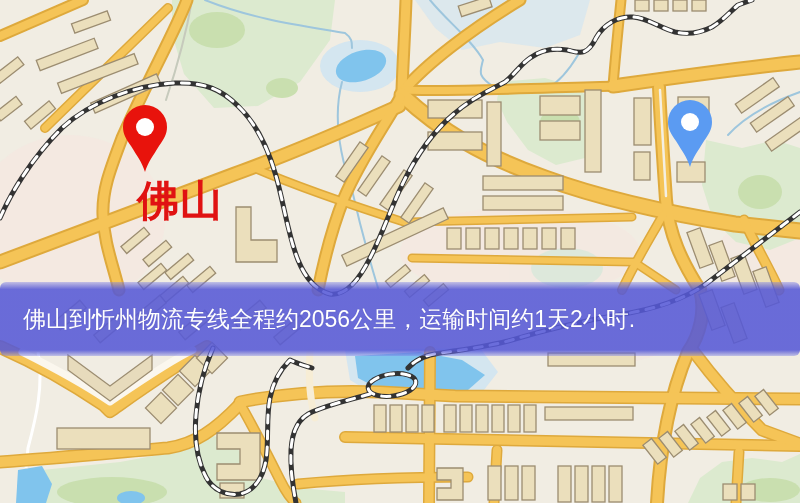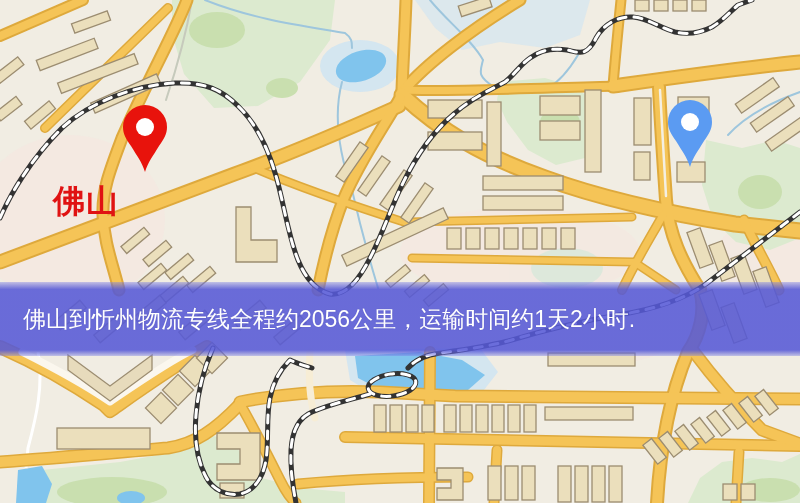--- a/index.html
+++ b/index.html
@@ -6,34 +6,34 @@
   #stage{
     position:relative;width:800px;height:503px;overflow:hidden;
     font-family:"Liberation Sans","DejaVu Sans",sans-serif;
     background:#f1ede3;
   }
   #map-svg{position:absolute;left:0;top:0;filter:blur(0.45px) saturate(1.03);}
   .pin{position:absolute;width:50px;height:70px;}
   #pin-foshan{left:120px;top:102px;}
   #pin-xinzhou{left:665px;top:97px;}
   .city-label{
-    position:absolute;width:170px;text-align:left;
-    font-size:32px;font-weight:bold;line-height:48px;
+    position:absolute;width:170px;text-align:right;
+    font-size:42px;font-weight:bold;line-height:48px;
     letter-spacing:1px;white-space:nowrap;
   }
   #label-foshan{left:53px;top:177px;color:#e01212;}
   #label-xinzhou{left:601px;top:179px;color:#2b3be0;}
   #banner{
     position:absolute;left:0;top:282px;width:800px;height:74px;
     background:linear-gradient(180deg,
       rgba(122,126,230,0.40) 0%,
       rgba(86,89,214,0.88) 10%,
       rgba(86,89,214,0.88) 92%,
       rgba(122,126,230,0.40) 100%);
-    display:flex;align-items:center;
+    display:flex;align-items:center;border-radius:6px;
   }
   #banner-text{
     color:#ffffff;font-size:23px;font-weight:400;
     padding-left:23px;white-space:nowrap;
     text-shadow:0 0 1px rgba(60,60,160,.5);
   }
 </style>
 </head>
 <body>
 

